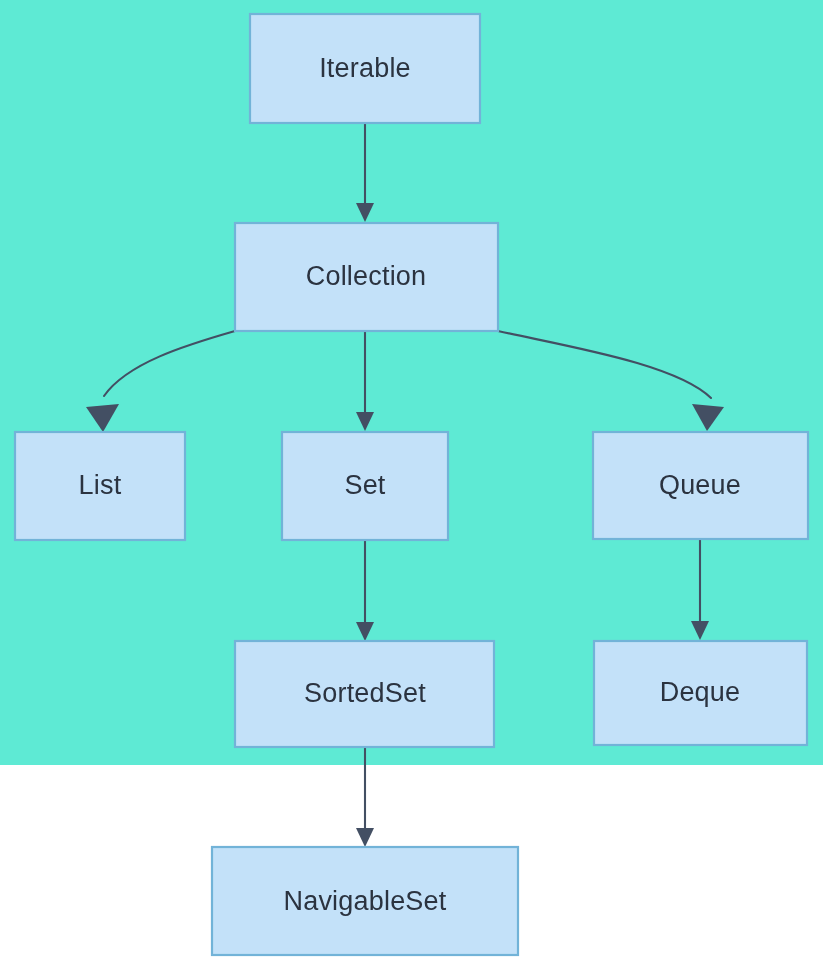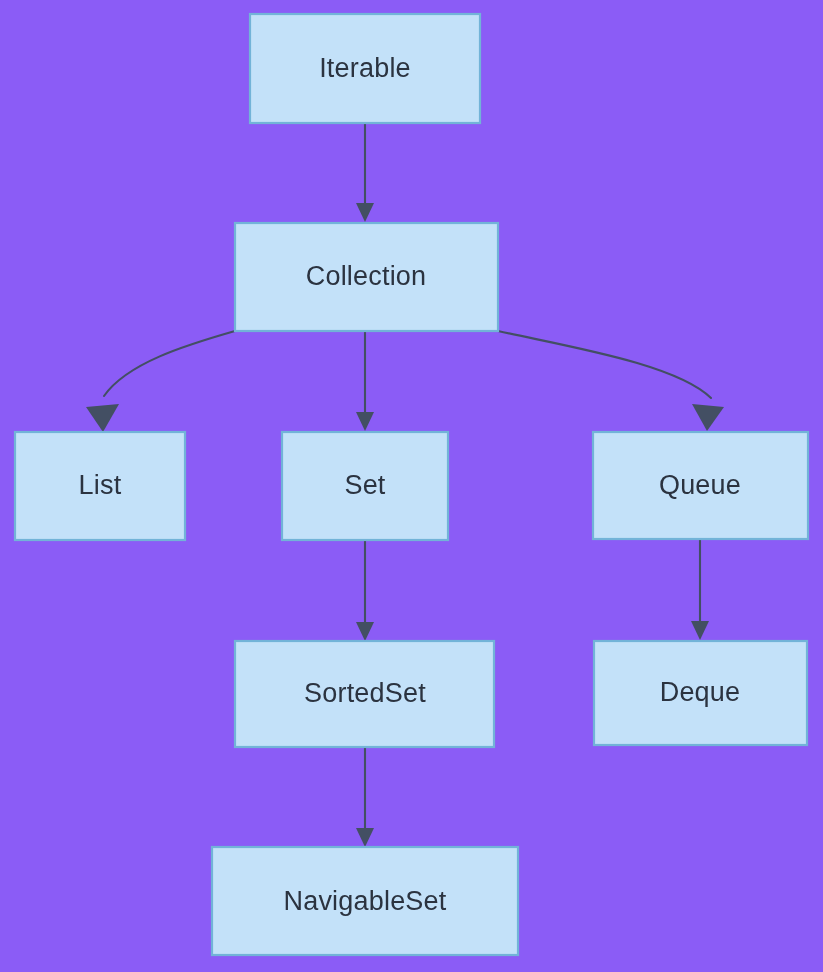--- a/index.html
+++ b/index.html
@@ -9,22 +9,22 @@
   }
   body {
     width: 823px;
     height: 972px;
     font-family: "Liberation Sans", sans-serif;
     overflow: hidden;
   }
   #diagram-root {
     position: relative;
     width: 823px;
-    height: 972px;
-    background: #8b5cf6;
+    height: 765px;
+    background: #5eead4;
   }
   svg.diagram-canvas {
     display: block;
     width: 823px;
     height: 972px;
   }
   .node-rect {
     fill: #c3e1f9;
     stroke: #72b3d8;
     stroke-width: 2.2;

